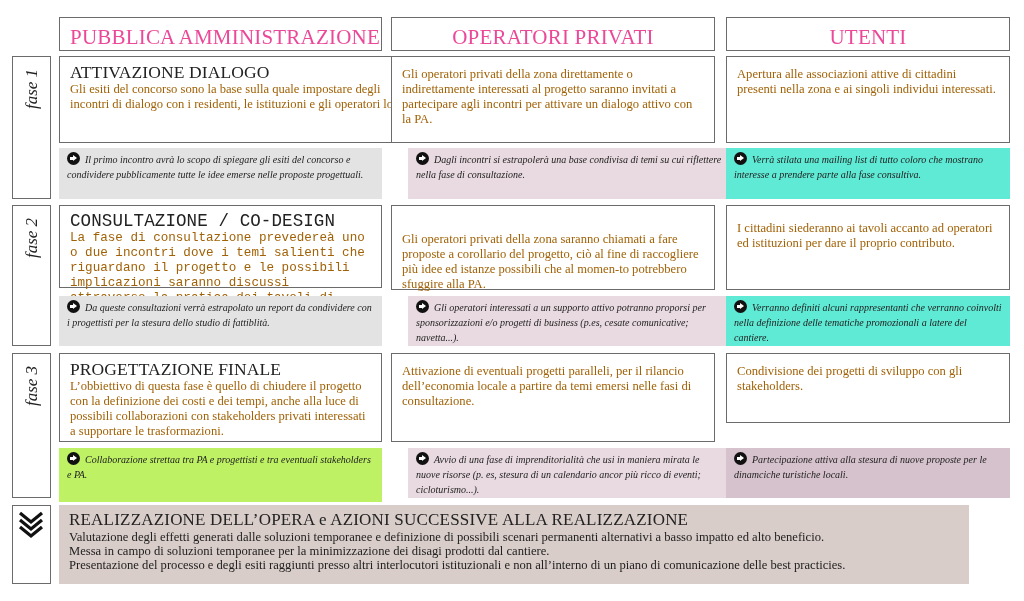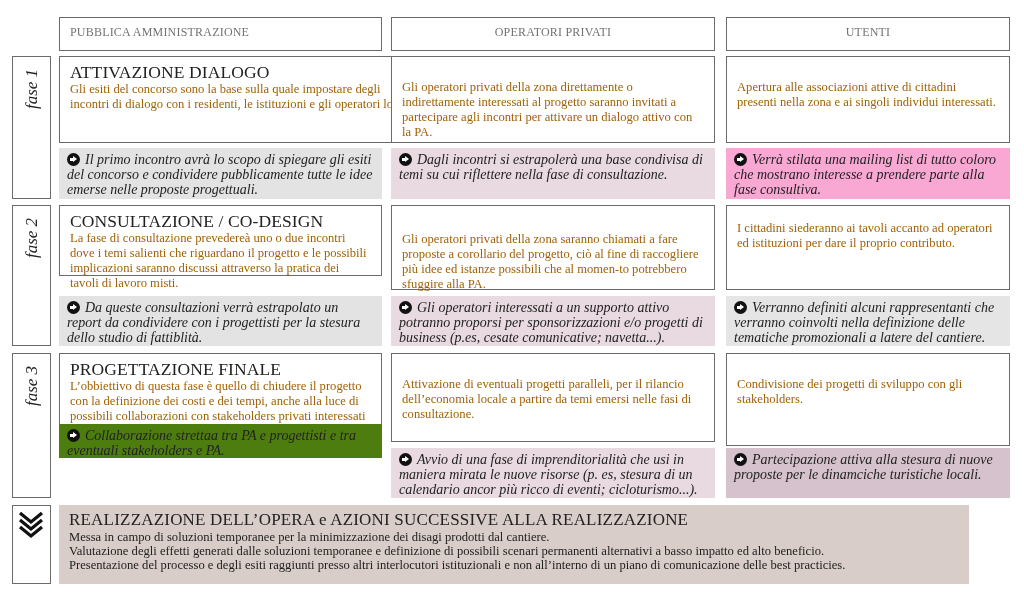--- a/index.html
+++ b/index.html
@@ -1,35 +1,35 @@
 <!DOCTYPE html>
 <html><head>
 <meta charset="utf-8">
 <style>
   * { box-sizing: border-box; margin: 0; padding: 0; }
   html, body { width: 1024px; height: 601px; background: #ffffff; overflow: hidden; }
   body { position: relative; font-family: "Liberation Serif", "DejaVu Serif", serif; color: #222; }
 
   .box { position: absolute; border: 1px solid #6b6b6b; background: #fff; }
-  .hdr { font-size: 12px; letter-spacing: 0.2px; padding-top: 7px; color: #737373; }
+  .hdr { font-size: 21px; letter-spacing: 0.2px; padding-top: 7px; color: #ec4899; }
   .hdr.center { text-align: center; }
   .hdr.left { padding-left: 10px; }
 
   .rail { position: absolute; border: 1px solid #6b6b6b; background: #fff; }
   .rail .lbl { position: absolute; left: 50%; top: 32px; transform: translate(-50%, -50%) rotate(-90deg);
                font-style: italic; font-size: 17px; white-space: nowrap; color: #222; }
 
   .main { padding: 5px 10px 0 10px; }
   .main .title { font-size: 17.5px; line-height: 20px; letter-spacing: 0.1px; color: #222; }
   .main .body { font-size: 12.6px; line-height: 15px; color: #a16207; }
-  .main.pad { padding-top: 23px; }
+  .main.pad { padding-top: 10px; }
 
-  .note { position: absolute; padding: 4px 8px 0 8px; font-style: italic; font-size: 14px; line-height: 15px; color: #222; }
+  .note { position: absolute; padding: 4px 8px 0 8px; font-style: italic; font-size: 10px; line-height: 15px; color: #222; }
   .note.pa  { background: #e4e3e3; }
-  .note.op  { background: #e8dae0; }
+  .note.op  { background: #e8dae0; margin-left: 17px; }
   .note.ut  { background: #d6c2cc; }
   .arrow { display: inline-block; width: 13px; height: 13px; border-radius: 50%; background: #111; position: relative; vertical-align: -2px; margin-right: 5px; }
   .arrow::before { content: ""; position: absolute; left: 3px; top: 5px; width: 4px; height: 3px; background: #fff; }
   .arrow::after { content: ""; position: absolute; left: 6px; top: 3px; border-left: 4px solid #fff; border-top: 3.5px solid transparent; border-bottom: 3.5px solid transparent; }
 
   .final { position: absolute; background: #d8cdc8; padding: 5px 10px 0 10px; }
   .final .title { font-size: 17px; line-height: 20px; letter-spacing: 0.2px; }
   .final .line { font-size: 12.6px; line-height: 14px; }
 </style>
 </head>
@@ -57,75 +57,75 @@
 </div>
 <div class="box main pad" style="left:391px;top:56px;width:324px;height:87px;">
   <div class="body">Gli operatori privati della zona direttamente o indirettamente interessati  al progetto saranno invitati a partecipare agli incontri per attivare un dialogo attivo con la PA.</div>
 </div>
 <div class="note op" style="left: 391px; top: 148px; width: 324px; height: 51px; background: rgb(232, 218, 224);">
   <span class="arrow"></span><span>Dagli incontri si estrapolerà una base condivisa di temi su cui riflettere nella fase di consultazione.</span>
 </div>
 <div class="box main pad" style="left:726px;top:56px;width:284px;height:87px;">
   <div class="body">Apertura alle associazioni attive di cittadini presenti nella zona e ai singoli individui interessati.</div>
 </div>
-<div class="note ut" style="left: 726px; top: 148px; width: 284px; height: 51px; background: #f9a8d4;">
+<div class="note ut" style="left: 726px; top: 148px; width: 284px; height: 51px; background: #5eead4;">
   <span class="arrow"></span><span>Verrà stilata una mailing list di tutto coloro che mostrano interesse a prendere parte alla fase consultiva.</span>
 </div>
 
 <div class="rail" style="left:12px;top:205px;width:39px;height:141px;">
   <span class="lbl">fase 2</span>
 </div>
-<div class="box main" style="left:59px;top:205px;width:323px;height:71px;">
+<div class="box main" style="left:59px;top:205px;width:323px;height:83px;font-family:Liberation Mono, monospace;">
   <div class="title">CONSULTAZIONE / CO-DESIGN</div>
   <div class="body">La fase di consultazione prevedereà uno o due incontri dove i temi salienti che riguardano il progetto e le possibili implicazioni saranno discussi attraverso la pratica dei tavoli di lavoro misti.</div>
 </div>
 <div class="note pa" style="left: 59px; top: 296px; width: 323px; height: 50px; background: rgb(228, 227, 227);">
   <span class="arrow"></span><span>Da queste consultazioni verrà estrapolato un report da condividere con i progettisti per la stesura dello studio di fattiblità.</span>
 </div>
 <div class="box main pad" style="left:391px;top:205px;width:324px;height:85px;padding-top:26px;">
   <div class="body">Gli operatori privati della zona saranno chiamati a fare proposte a corollario del progetto, ciò al fine di raccogliere più idee ed istanze possibili che al momen-to potrebbero sfuggire alla PA.</div>
 </div>
 <div class="note op" style="left: 391px; top: 296px; width: 324px; height: 50px; background: rgb(232, 218, 224);">
   <span class="arrow"></span><span>Gli operatori interessati a un supporto attivo potranno proporsi per sponsorizzazioni e/o progetti di business (p.es, cesate comunicative; navetta...).</span>
 </div>
 <div class="box main pad" style="left:726px;top:205px;width:284px;height:85px;padding-top:15px;">
   <div class="body">I cittadini siederanno ai tavoli accanto ad operatori ed istituzioni per dare il proprio contributo.</div>
 </div>
-<div class="note ut" style="left: 726px; top: 296px; width: 284px; height: 50px; background: #e5e5e5;">
+<div class="note ut" style="left: 726px; top: 296px; width: 284px; height: 50px; background: #5eead4;">
   <span class="arrow"></span><span>Verranno definiti alcuni rappresentanti che verranno coinvolti nella definizione delle tematiche promozionali a latere del cantiere.</span>
 </div>
 
 <div class="rail" style="left:12px;top:353px;width:39px;height:145px;">
   <span class="lbl">fase 3</span>
 </div>
 <div class="box main" style="left:59px;top:353px;width:323px;height:89px;">
   <div class="title">PROGETTAZIONE FINALE</div>
   <div class="body">L’obbiettivo di questa fase è quello di chiudere il progetto con la definizione dei costi e dei tempi, anche alla luce di possibili collaborazioni con stakeholders privati interessati a supportare le trasformazioni.</div>
 </div>
-<div class="note pa" style="left: 59px; top: 424px; width: 323px; height: 34px; background: #4d7c0f;">
+<div class="note pa" style="left: 59px; top: 448px; width: 323px; height: 54px; background: #bef264;">
   <span class="arrow"></span><span>Collaborazione strettaa tra PA e progettisti e tra eventuali stakeholders e PA.</span>
 </div>
 <div class="box main pad" style="left:391px;top:353px;width:324px;height:89px;">
   <div class="body">Attivazione di eventuali progetti paralleli, per il rilancio dell’economia locale a partire da temi emersi nelle fasi di consultazione.</div>
 </div>
 <div class="note op" style="left: 391px; top: 448px; width: 324px; height: 50px; background: rgb(232, 218, 224);">
   <span class="arrow"></span><span>Avvio di una fase di imprenditorialità che usi in maniera mirata le nuove risorse (p. es, stesura di un calendario ancor più ricco di eventi; cicloturismo...).</span>
 </div>
-<div class="box main pad" style="left:726px;top:353px;width:284px;height:93px;">
+<div class="box main pad" style="left:726px;top:353px;width:284px;height:70px;">
   <div class="body">Condivisione dei progetti di sviluppo con gli stakeholders.</div>
 </div>
 <div class="note ut" style="left: 726px; top: 448px; width: 284px; height: 50px; background: rgb(214, 194, 204);">
   <span class="arrow"></span><span>Partecipazione attiva alla stesura di nuove proposte per le dinamciche turistiche locali.</span>
 </div>
 
 <div class="rail" style="left:12px;top:505px;width:39px;height:79px;">
   <svg width="26" height="30" viewBox="0 0 26 30" style="position:absolute;left:5px;top:4px;">
     <polyline points="2,3 13,12 24,3" fill="none" stroke="#111" stroke-width="3.2"></polyline>
     <polyline points="2,10 13,19 24,10" fill="none" stroke="#111" stroke-width="3.2"></polyline>
     <polyline points="2,17 13,26 24,17" fill="none" stroke="#111" stroke-width="3.2"></polyline>
   </svg>
 </div>
 <div class="final" style="left: 59px; top: 505px; width: 910px; height: 79px; background: rgb(216, 205, 200);">
   <div class="title">REALIZZAZIONE DELL’OPERA e AZIONI SUCCESSIVE ALLA REALIZZAZIONE</div>
+  <div class="line">Valutazione degli effetti generati dalle soluzioni temporanee e definizione di possibili scenari permanenti alternativi a basso impatto ed alto beneficio.</div>
   <div class="line">Messa in campo di soluzioni temporanee per la minimizzazione dei disagi prodotti dal cantiere.</div>
-  <div class="line">Valutazione degli effetti generati dalle soluzioni temporanee e definizione di possibili scenari permanenti alternativi a basso impatto ed alto beneficio.</div>
   <div class="line">Presentazione del processo e degli esiti raggiunti presso altri interlocutori istituzionali e non all’interno di un piano di comunicazione delle best practicies.</div>
 </div>
 
 </body></html>

